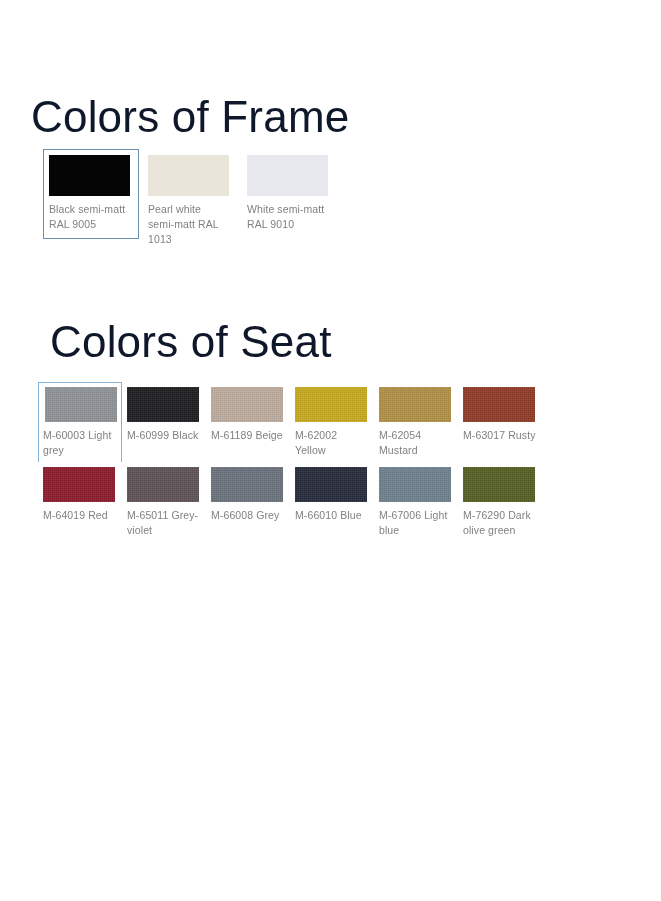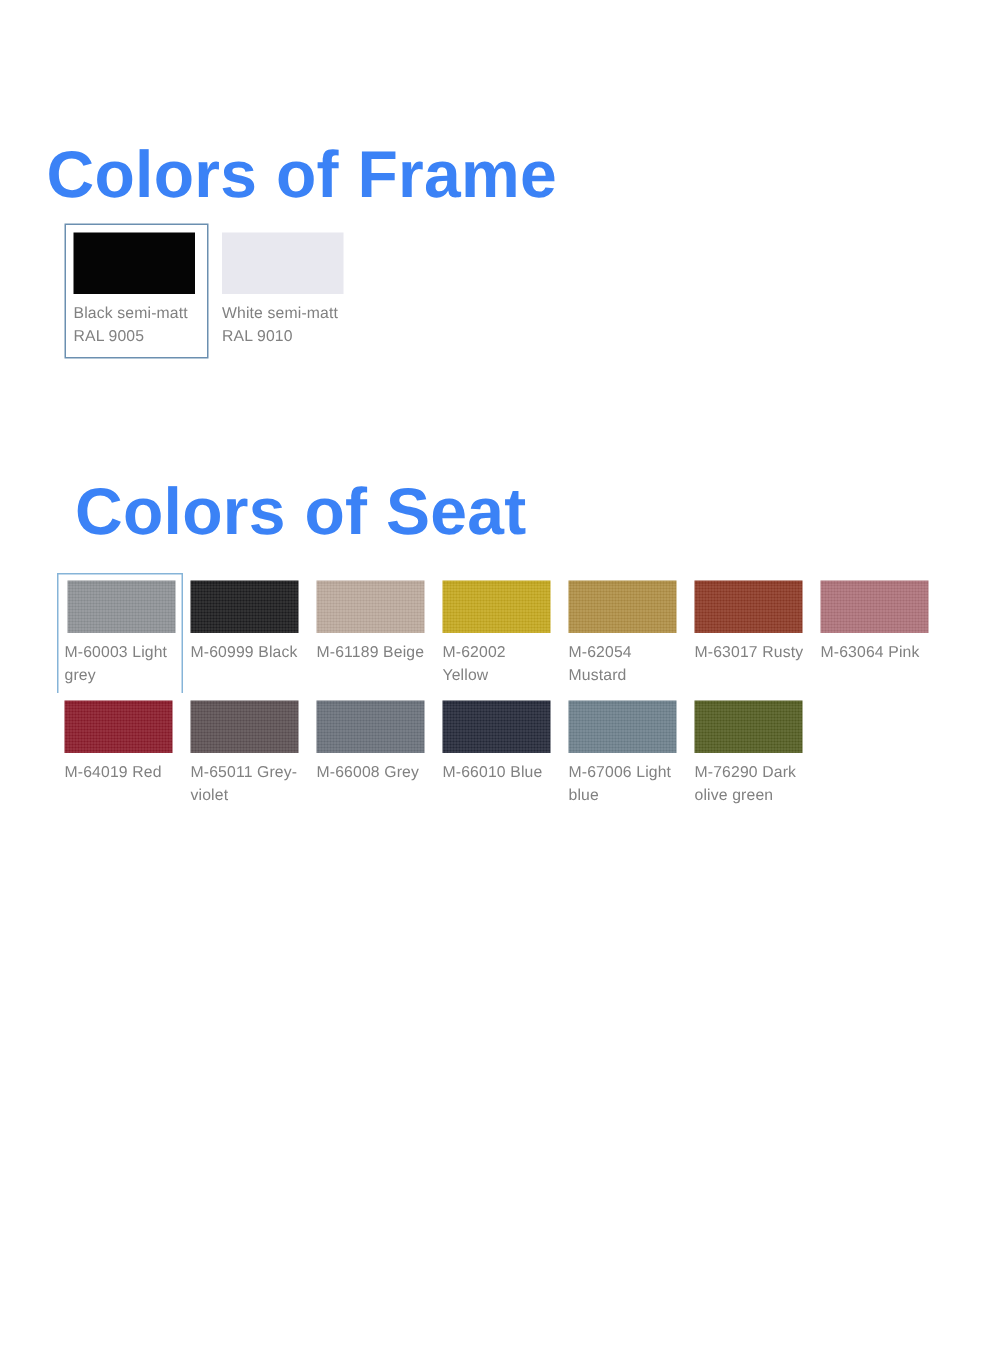--- a/index.html
+++ b/index.html
@@ -12,22 +12,22 @@
     height: 901px;
     position: relative;
     overflow: hidden;
     font-family: "Liberation Sans", sans-serif;
     -webkit-font-smoothing: antialiased;
   }
 
   
   .heading {
     position: absolute;
-    font-weight: 700;
-    color: #3b82f6;
+    font-weight: 400;
+    color: #0f172a;
     letter-spacing: 0.2px;
     white-space: nowrap;
   }
   #frame-heading {
     left: 31px;
     top: 62px;
     font-size: 44px;
     line-height: 52px;
   }
   #seat-heading {
@@ -130,20 +130,24 @@
 <body>
 
 <h1 class="heading" id="frame-heading">Colors of Frame</h1>
 
 <div class="swatch-group" id="frame-group">
     <div class="swatch-card selected-frame" aria-selected="true">
       <span class="swatch-chip" style="background: rgb(5, 5, 5);"></span>
       <span class="swatch-label">Black semi-matt RAL 9005</span>
     </div>
     <div class="swatch-card">
+      <span class="swatch-chip" style="background: rgb(233, 229, 218);"></span>
+      <span class="swatch-label">Pearl white semi-matt RAL 1013</span>
+    </div>
+    <div class="swatch-card">
       <span class="swatch-chip" style="background: rgb(232, 232, 239);"></span>
       <span class="swatch-label">White semi-matt RAL 9010</span>
     </div>
   </div>
 
 <h1 class="heading" id="seat-heading">Colors of Seat</h1>
 
 <div class="swatch-group seat-row" id="seat-group-row1">
     <div class="swatch-card selected-seat" aria-selected="true">
       <span class="swatch-chip fabric" style="background: rgb(142, 146, 150);"></span>
@@ -162,24 +166,20 @@
       <span class="swatch-label">M-62002 Yellow</span>
     </div>
     <div class="swatch-card">
       <span class="swatch-chip fabric" style="background: rgb(176, 143, 69);"></span>
       <span class="swatch-label">M-62054 Mustard</span>
     </div>
     <div class="swatch-card">
       <span class="swatch-chip fabric" style="background: rgb(142, 58, 38);"></span>
       <span class="swatch-label">M-63017 Rusty</span>
     </div>
-    <div class="swatch-card">
-      <span class="swatch-chip fabric" style="background: rgb(174, 114, 122);"></span>
-      <span class="swatch-label">M-63064 Pink</span>
-    </div>
   </div>
 
 <div class="swatch-group seat-row" id="seat-group-row2">
     <div class="swatch-card">
       <span class="swatch-chip fabric" style="background: rgb(139, 27, 43);"></span>
       <span class="swatch-label">M-64019 Red</span>
     </div>
     <div class="swatch-card">
       <span class="swatch-chip fabric" style="background: rgb(93, 81, 84);"></span>
       <span class="swatch-label">M-65011 Grey-violet</span>

